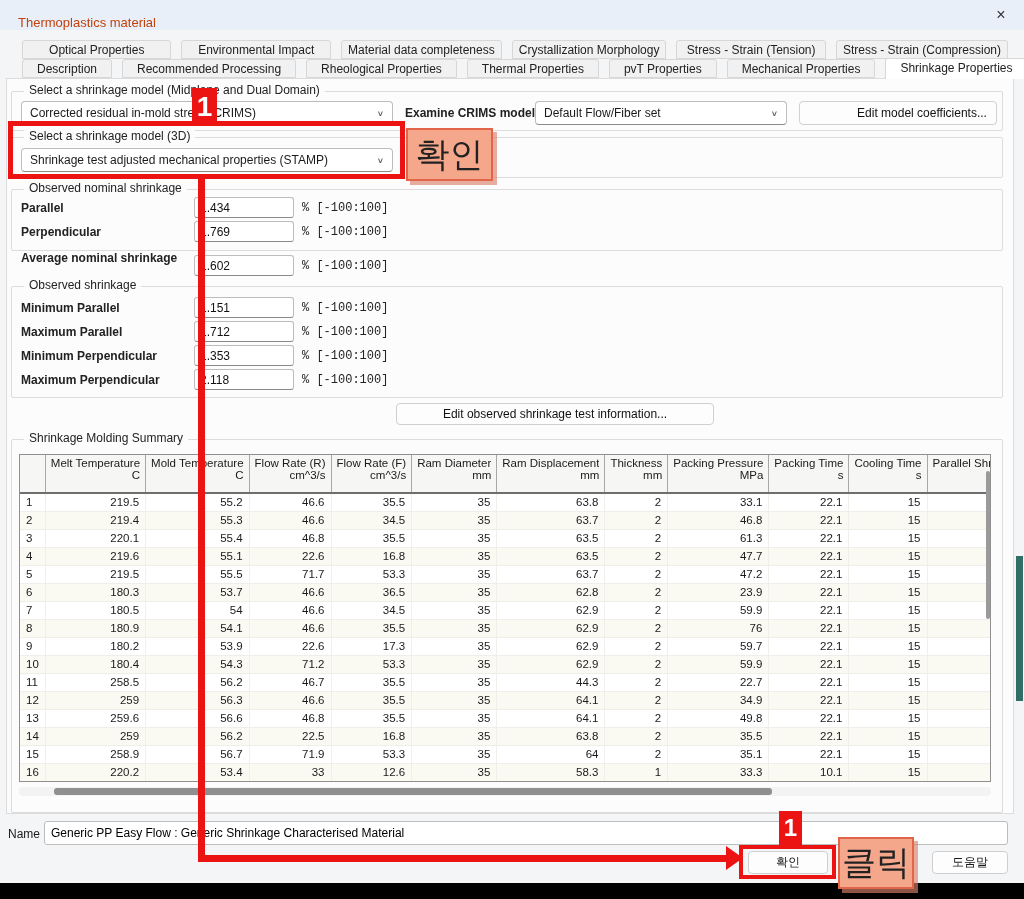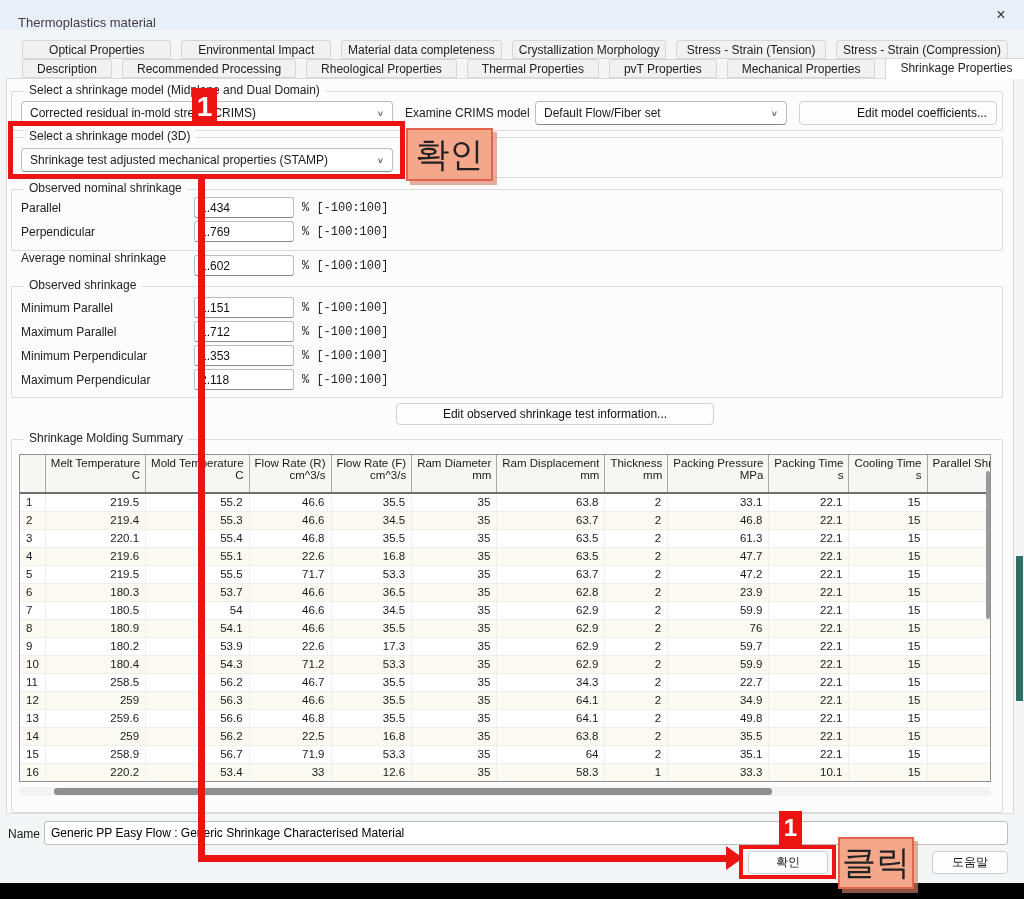--- a/index.html
+++ b/index.html
@@ -2,21 +2,21 @@
 <html><head>
 <meta charset="utf-8">
 <style>
   * { margin:0; padding:0; box-sizing:border-box; }
   html,body { width:1024px; height:899px; overflow:hidden; }
   body { font-family:"Liberation Sans","DejaVu Sans",sans-serif; font-size:12px; color:#1a1a1a;
          background:#f4f5f7; position:relative; outline:1px solid #c9c9c9; }
 
   .titlebar { position:absolute; left:0; top:0; width:1024px; height:30px; background:#e9eff9;
               display:flex; align-items:center; }
-  .title { margin-left:18px; font-size:13px; color:#404040;margin-top:15px; }
+  .title { margin-left:18px; font-size:13px; color:#c2410c;margin-top:15px; }
   .close-btn { position:absolute; right:12px; top:4px; width:22px; height:22px; font-size:16px;
                color:#333; display:flex; align-items:center; justify-content:center; cursor:pointer; }
 
   .tabs { position:absolute; left:22px; display:flex; gap:10px; }
   .tabs-row1 { top:40px; width:986px; }
   .tabs-row2 { top:59px; }
   .tab { height:19px; line-height:18px; padding:0 14px; background:#f1f1f1; border:1px solid #d7d7d7;
          border-radius:3px 3px 0 0; white-space:nowrap; color:#222; cursor:pointer; }
   .tabs-row1 .tab { flex:1; text-align:center; padding:0 6px; }
   .tab.active { background:#ffffff; border-bottom:none; height:21px; position:relative; z-index:5; margin-top:-1px; }
@@ -28,21 +28,21 @@
   .legend { position:absolute; top:-9px; left:12px; background:#fcfcfc; padding:0 5px; color:#222; white-space:nowrap; }
 
   .dropdown { position:absolute; height:24px; background:#fff; border:1px solid #bdbdbd; border-bottom-color:#8a8a8a;
               border-radius:4px; display:flex; align-items:center; justify-content:space-between;
               padding:0 8px; cursor:pointer; }
   .chev { font-size:10px; color:#555; transform:scaleY(0.8); }
 
   .btn { position:absolute; background:#fdfdfd; border:1px solid #d0d0d0; border-radius:4px;
          display:flex; align-items:center; justify-content:center; cursor:pointer; color:#111; }
 
-  .flabel { position:absolute; color:#222; white-space:nowrap; }
+  .flabel { position:absolute; color:#222; white-space:nowrap;font-weight:bold; }
   .vinput { position:absolute; height:21px; background:#fff; border:1px solid #bdbdbd; border-bottom-color:#8a8a8a;
             border-radius:3px; padding:0 5px; font-family:inherit; font-size:12px; color:#111; }
   .suffix { position:absolute; color:#222; white-space:nowrap;font-family:Liberation Mono, monospace; }
 
   table { border-collapse:collapse; table-layout:fixed; background:#fff; }
   .table-wrap { position:absolute; left:12px; top:375px; width:972px; height:328px; border:1px solid #909090;
                 overflow:hidden; background:#fff; }
   th { background:#f6f6f4; border-right:1px solid #a8a8a8; border-bottom:2px solid #6e6e6e;
        font-weight:normal; font-size:11.5px; height:38px; padding:2px 5px; vertical-align:top; }
   th:last-child { border-right:none; }
@@ -379,21 +379,21 @@
             <td class="">15</td>
             <td class=""></td>
           </tr>
           <tr>
             <td class="rn">11</td>
             <td class="">258.5</td>
             <td class="">56.2</td>
             <td class="">46.7</td>
             <td class="">35.5</td>
             <td class="">35</td>
-            <td class="">34.3</td>
+            <td class="">44.3</td>
             <td class="">2</td>
             <td class="">22.7</td>
             <td class="">22.1</td>
             <td class="">15</td>
             <td class=""></td>
           </tr>
           <tr>
             <td class="rn">12</td>
             <td class="">259</td>
             <td class="">56.3</td>

